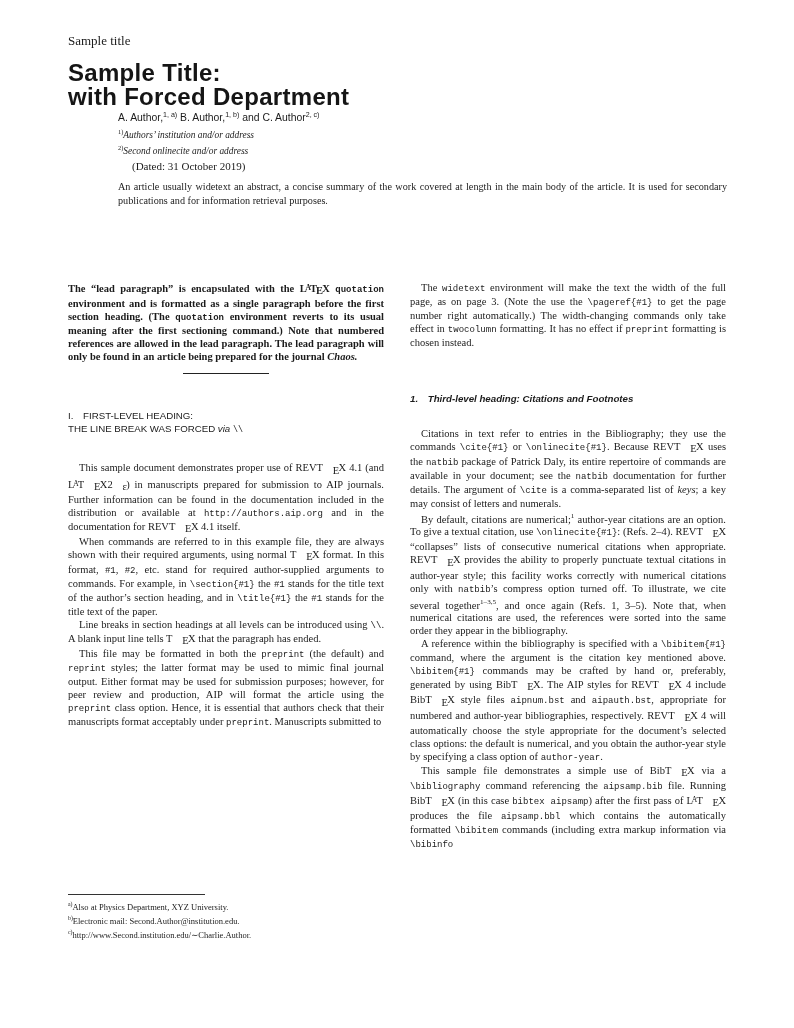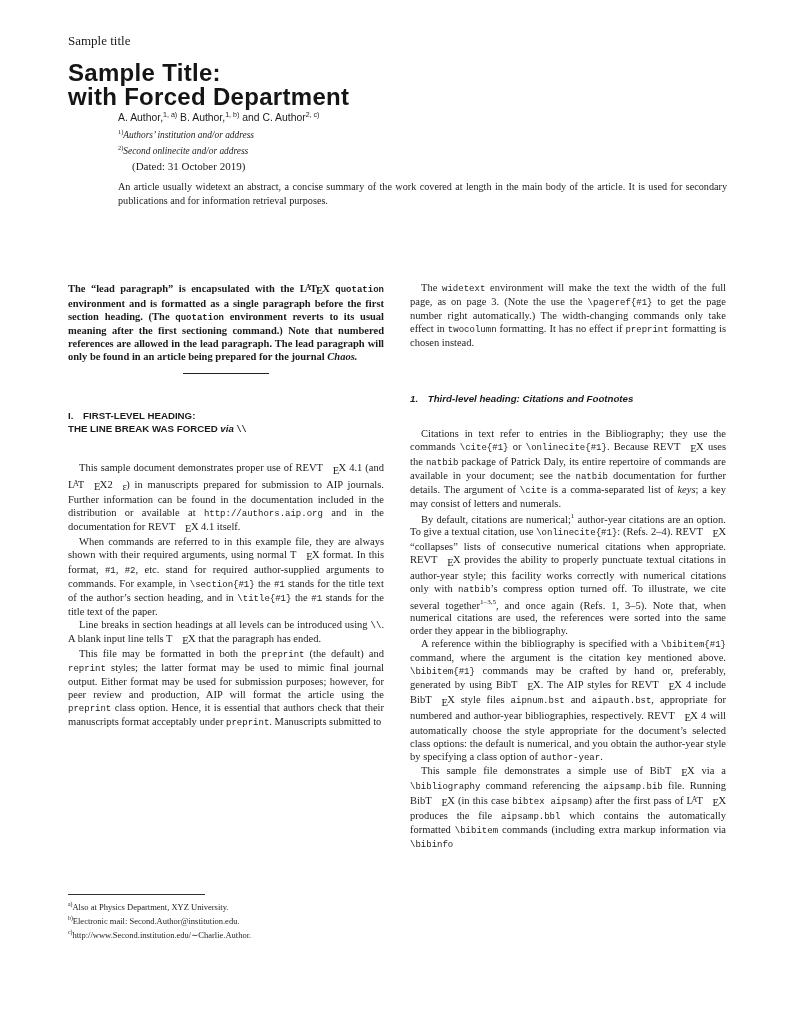--- a/index.html
+++ b/index.html
@@ -32,21 +32,21 @@
   .col-left  { left:68px; }
   .col-right { left:410px; }
   .para, .lead { margin:0; text-align:justify; font-size:10.5px; line-height:13px; }
   .lead { font-weight:bold; }
   .indent { text-indent:11px; }
   .code { font-family:"Liberation Mono", monospace; font-size:0.86em; }
   .it { font-style:italic;text-align:center; }
   sup.sup { font-size:0.68em; }
   .midrule { width:86px; height:0; border-top:1px solid #222; margin:10px auto 36px auto; }
   .h1, .h2, .h3 {
-    font-family:"Liberation Sans", sans-serif; font-weight:bold;
+    font-family:"Liberation Sans", sans-serif; font-weight:normal;
     font-size:9.7px; line-height:12.5px; text-align:left;
   }
   .h1 { margin:0 0 25px 0; }
   .h2 { margin:30px 0 21px 0; }
   .h3 { margin:44px 0 21px 0; font-style:italic; font-weight:700; }
   .footnotes { position:absolute; left:68px; top:894px; width:316px; font-size:8.5px; line-height:11px; }
   .fnrule { width:137px; height:0; border-top:1px solid #333; margin:0 0 4px 0; }
   .fn sup { font-size:0.68em; }
   
   .tA { font-size:0.72em; vertical-align:0.28em; margin-left:-0.17em; margin-right:-0.10em; }

